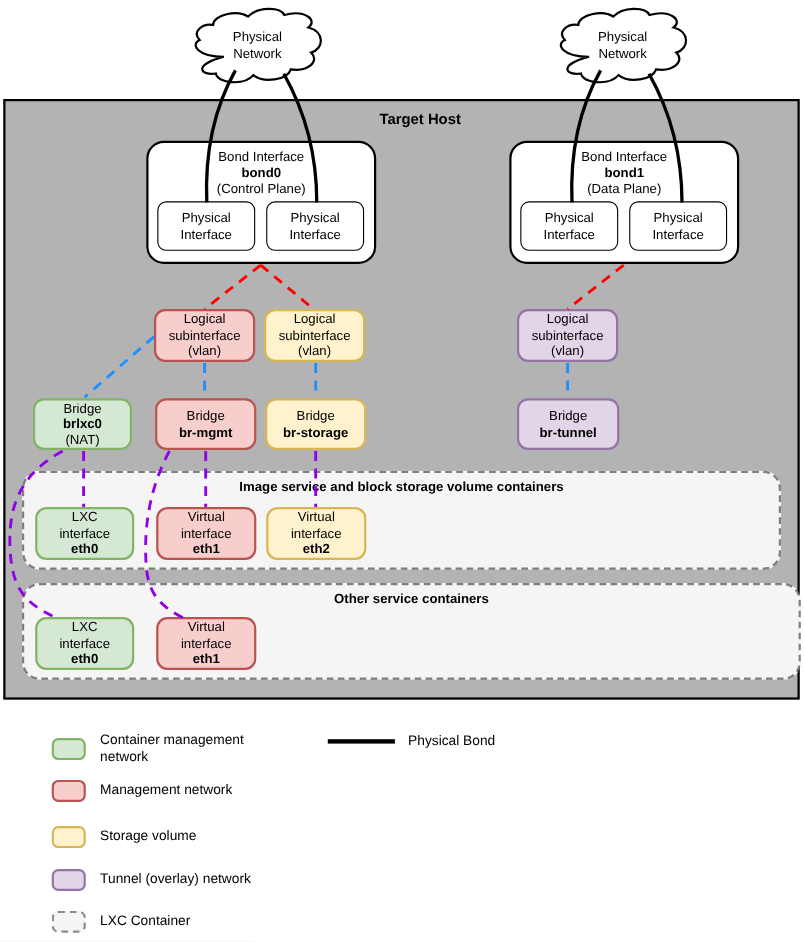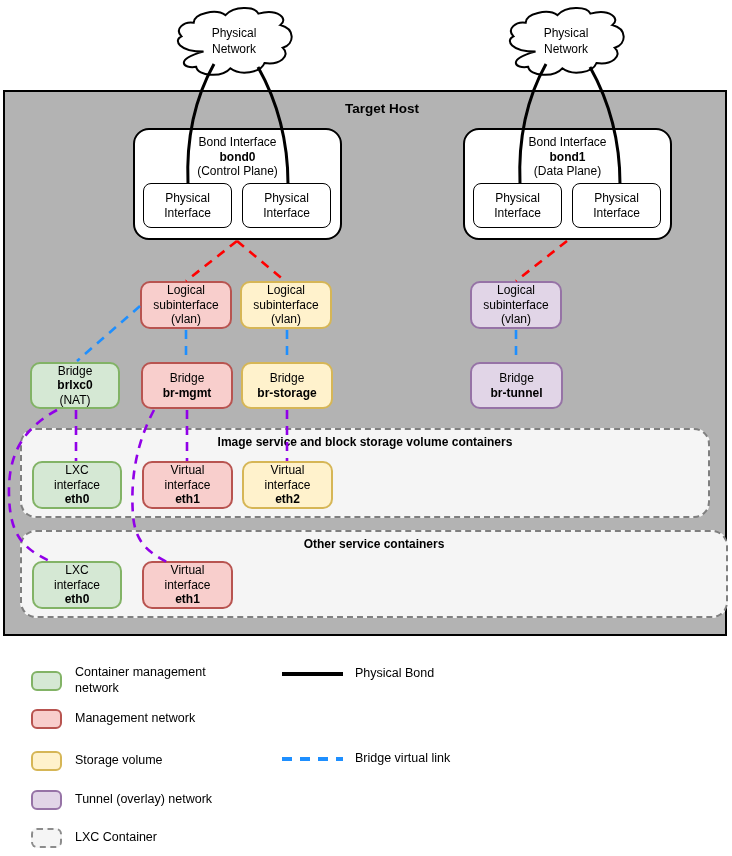--- a/index.html
+++ b/index.html
@@ -28,21 +28,21 @@
   
   .section{position:absolute;box-sizing:border-box;background:#f5f5f5;
         border:2px dashed #7f7f7f;border-radius:16px;z-index:1;}
   .section-title{position:absolute;width:100%;text-align:center;top:5px;
         font-weight:bold;font-size:12px;}
   
   svg.wires{position:absolute;left:0;top:0;z-index:3;pointer-events:none;}
   .cloud-label{position:absolute;z-index:4;text-align:center;font-size:12px;line-height:1.3;
         white-space:pre-line;}
   
-  .legend-row{position:absolute;display:flex;align-items:center;z-index:2;}
+  .legend-row{position:absolute;display:flex;align-items:center;z-index:2;margin-left:16px;}
   .swatch{width:31px;height:20px;border:2px solid #000;border-radius:6px;
         box-sizing:border-box;margin-right:13px;flex:0 0 auto;}
   .swatch.dashed{border-style:dashed;}
   .lg-label{font-size:12.5px;line-height:1.25;white-space:pre-line;}
   .legend-line{width:61px;height:3.5px;margin-right:12px;flex:0 0 auto;
         background:repeating-linear-gradient(90deg,var(--c) 0 10px,transparent 10px 18px);}
   .legend-line.solid{background:var(--c);}
 </style>
 </head>
 <body>
@@ -210,18 +210,14 @@
   </div>
   <div class="legend-row" style="left:31px;top:828px;height:20px">
     <span class="swatch dashed" style="background-color: rgb(245, 245, 245); border-color: rgb(140, 140, 140);"></span>
     <span class="lg-label">LXC Container</span>
   </div>
 
   <div class="legend-row" style="left:282px;top:664px;height:20px">
     <span class="legend-line solid" style="--c: #000000;"></span>
     <span class="lg-label">Physical Bond</span>
   </div>
-  <div class="legend-row" style="left:282px;top:749px;height:20px">
-    <span class="legend-line" style="--c: #1e8fff;"></span>
-    <span class="lg-label">Bridge virtual link</span>
-  </div>
 
 </div>
 
 </body></html>

